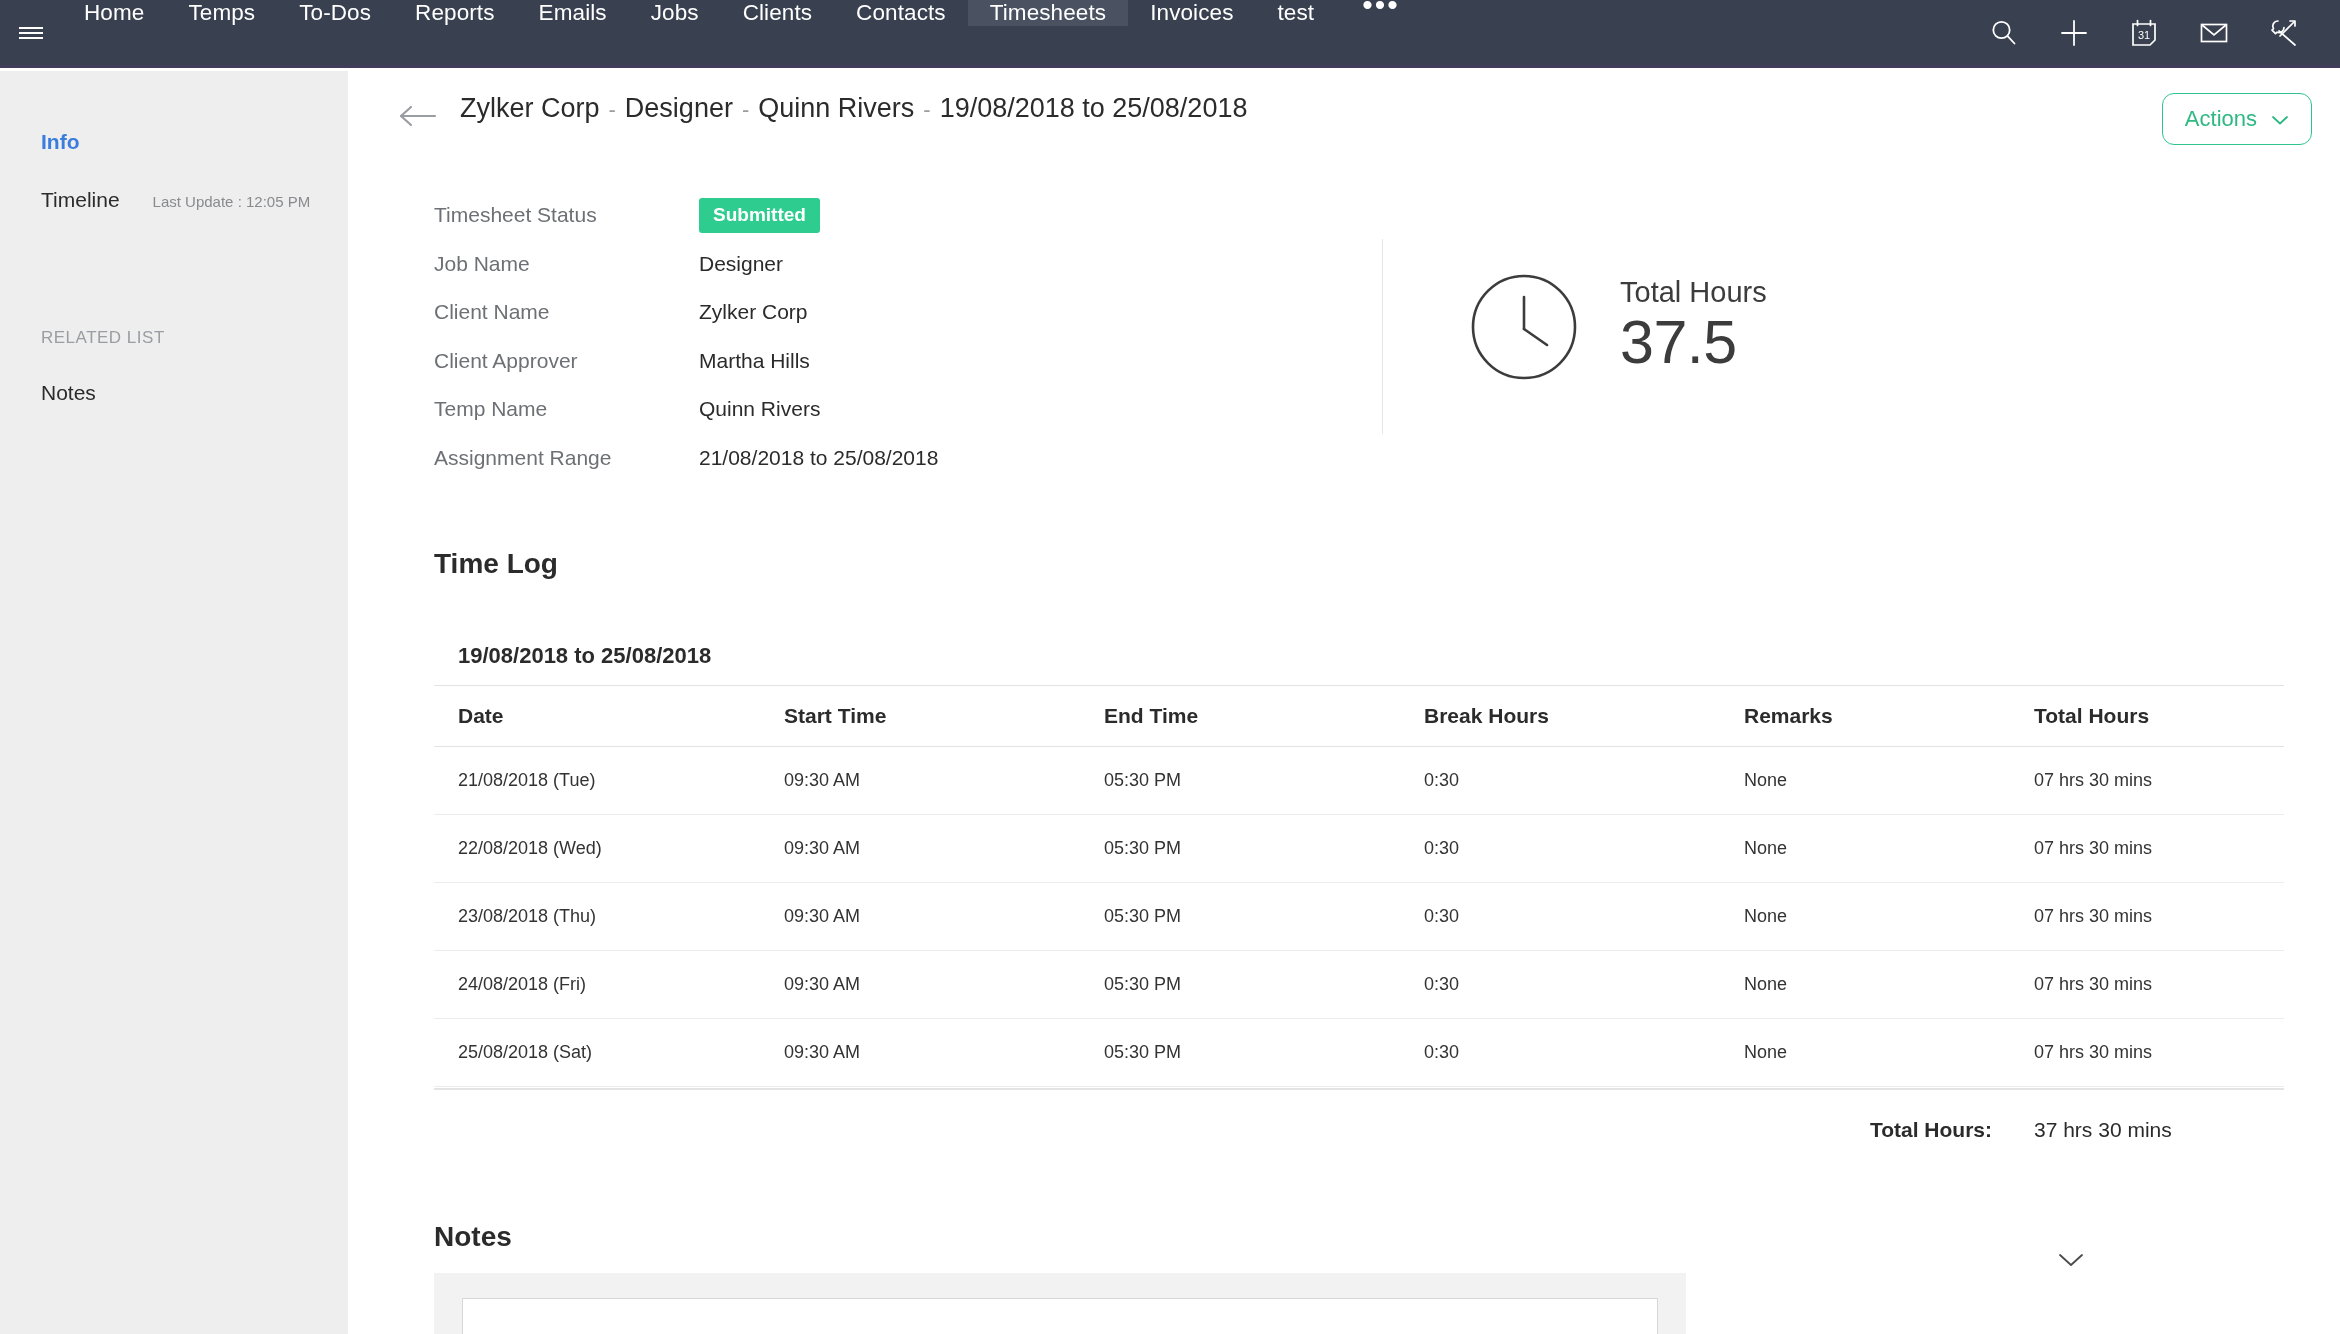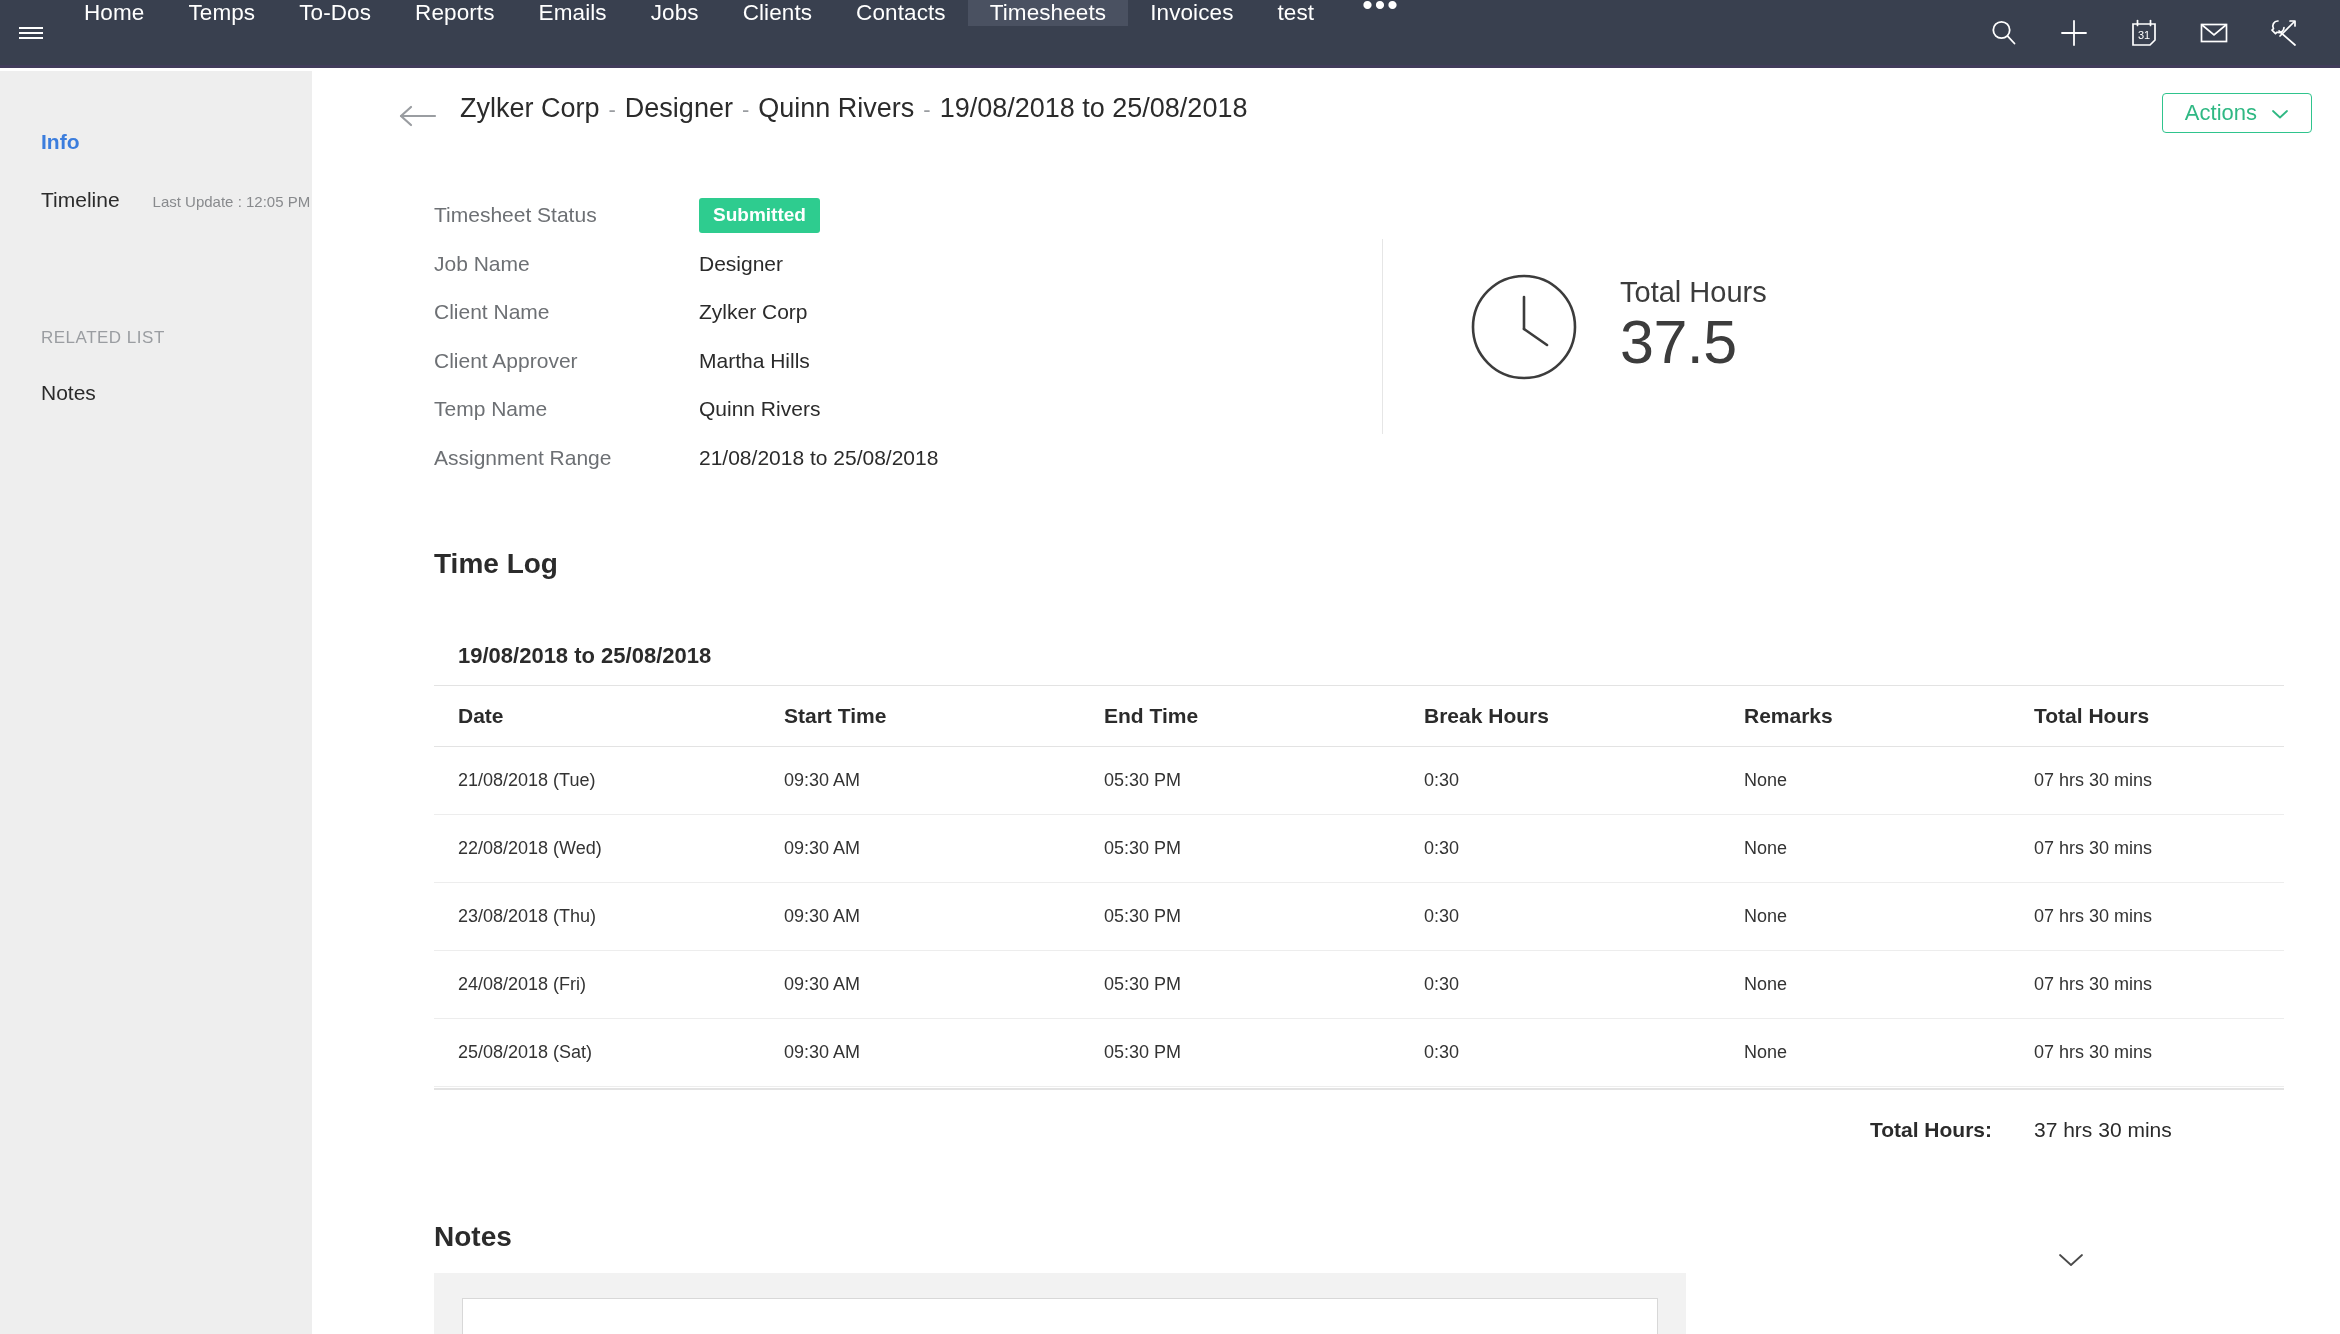--- a/index.html
+++ b/index.html
@@ -50,21 +50,21 @@
   .navicon {
     width: 36px; height: 36px;
     display: flex; align-items: center; justify-content: center;
     cursor: pointer;
   }
   .navicon svg { display: block; }
 
   
   .sidebar {
     position: absolute; top: 71px; left: 0;
-    width: 312px; height: 1263px;
+    width: 348px; height: 1263px;
     background: #eeeeee;
   }
   .side-info {
     position: absolute; top: 59px; left: 41px;
     font-size: 21px; color: #3b7ddd; font-weight: bold;
     cursor: pointer;
   }
   .side-timeline-row {
     position: absolute; top: 117px; left: 41px;
     width: 300px;
@@ -105,22 +105,22 @@
     display: flex; align-items: baseline;
     white-space: nowrap;
   }
   .crumb { cursor: pointer; }
   .crumb.last { cursor: default; }
   .crumb-sep { color: #9a9da1; margin: 0 9px; font-size: 22px; }
 
   .actions-btn {
     position: absolute; right: 28px; top: 22px;
     border: 1.5px solid #2fc48d;
-    border-radius: 4px;
-    height: 40px;
+    border-radius: 12px;
+    height: 52px;
     padding: 0 22px;
     display: flex; align-items: center; gap: 14px;
     color: #2fb883; font-size: 22px;
     background: #ffffff;
     cursor: pointer;
   }
 
   
   .detail-block {
     position: absolute; left: 62px; top: 120px;

